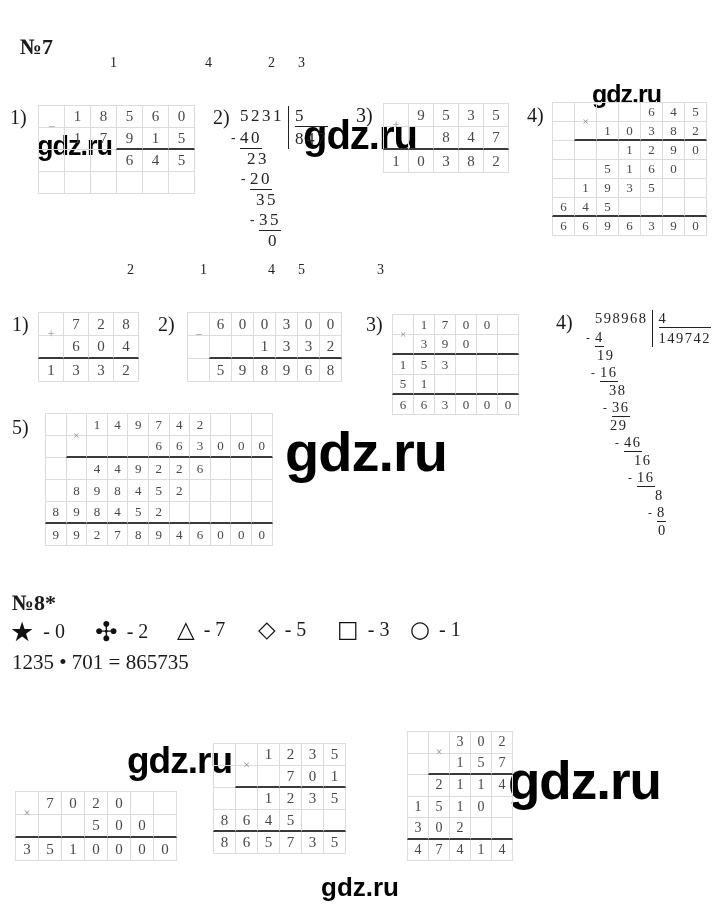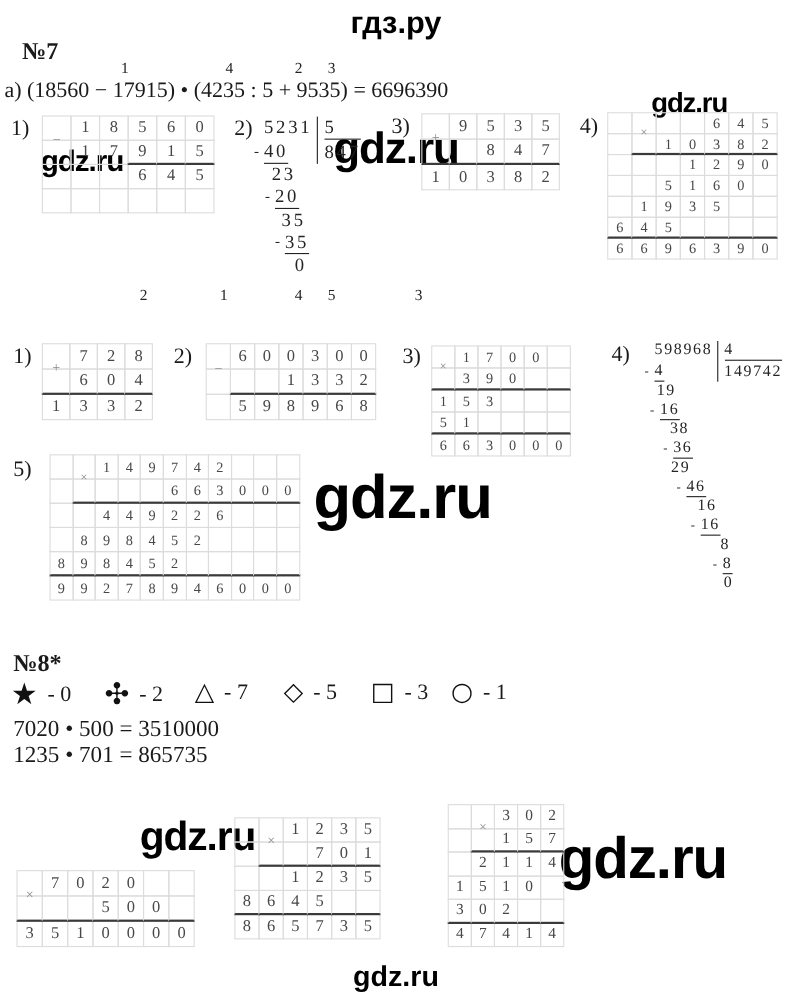--- a/index.html
+++ b/index.html
@@ -42,37 +42,35 @@
   .legend-item{position:absolute;display:flex;align-items:center;gap:9px;font-size:20px;}
   .legend-sym{font-family:"DejaVu Sans",sans-serif;font-size:23px;color:#111;}
   .legend-sym.big{font-size:27px;}
   .eqs{position:absolute;font-size:21px;line-height:24px;white-space:nowrap;}
 </style>
 </head>
 <body>
 
 <div id="page">
 
-  <div class="hdr">гдз.ру</div>
   <div class="ftr">gdz.ru</div>
 
   <div class="wm" style="left:592px;top:82px;font-size:25px;">gdz.ru</div>
   <div class="wm" style="left:37px;top:133px;font-size:27px;">gdz.ru</div>
   <div class="wm" style="left:303px;top:115px;font-size:40px;">gdz.ru</div>
   <div class="wm" style="left:285px;top:424px;font-size:56px;">gdz.ru</div>
   <div class="wm" style="left:127px;top:742px;font-size:37px;">gdz.ru</div>
   <div class="wm" style="left:508px;top:754px;font-size:53px;">gdz.ru</div>
 
   <div class="pnum" style="left:20px;top:34px;">№7</div>
 
   <span class="mark" style="left:110px;top:55px;">1</span>
   <span class="mark" style="left:205px;top:55px;">4</span>
   <span class="mark" style="left:268px;top:55px;">2</span>
   <span class="mark" style="left:298px;top:55px;">3</span>
-  <div class="expr" style="left:4px;top:71px;">а) (18560 − 17915) • (4235 : 5 + 9535) = 6696390</div>
 
   <span class="lbl" style="left:10px;top:106px;">1)</span>
   <span class="lbl" style="left:213px;top:106px;">2)</span>
   <span class="lbl" style="left:356px;top:104px;">3)</span>
   <span class="lbl" style="left:527px;top:104px;">4)</span>
 
   <div class="grid" style="left: 38px; top: 105px; font-size: 15px; --ch: 23px;">
       <div class="g-row">
         <span class="g-cell" style="width: 27px; height: 23px;"></span>
         <span class="g-cell" style="width: 27px; height: 23px;">1</span>
@@ -450,21 +448,20 @@
   <div class="legend-item" style="left:337px;top:616px;">
     <span class="legend-sym">□</span>
     <span>- 3</span>
   </div>
   <div class="legend-item" style="left:410px;top:616px;">
     <span class="legend-sym">○</span>
     <span>- 1</span>
   </div>
 
   <div class="eqs" style="left:12px;top:650px;">
-    <div>7020 • 500 = 3510000</div>
     <div>1235 • 701 = 865735</div>
   </div>
 
   <div class="grid" style="left: 15px; top: 791px; font-size: 15px; --ch: 24px;">
       <div class="g-row">
         <span class="g-cell" style="width: 24px; height: 24px;"></span>
         <span class="g-cell" style="width: 24px; height: 24px;">7</span>
         <span class="g-cell" style="width: 24px; height: 24px;">0</span>
         <span class="g-cell" style="width: 24px; height: 24px;">2</span>
         <span class="g-cell" style="width: 24px; height: 24px;">0</span>

